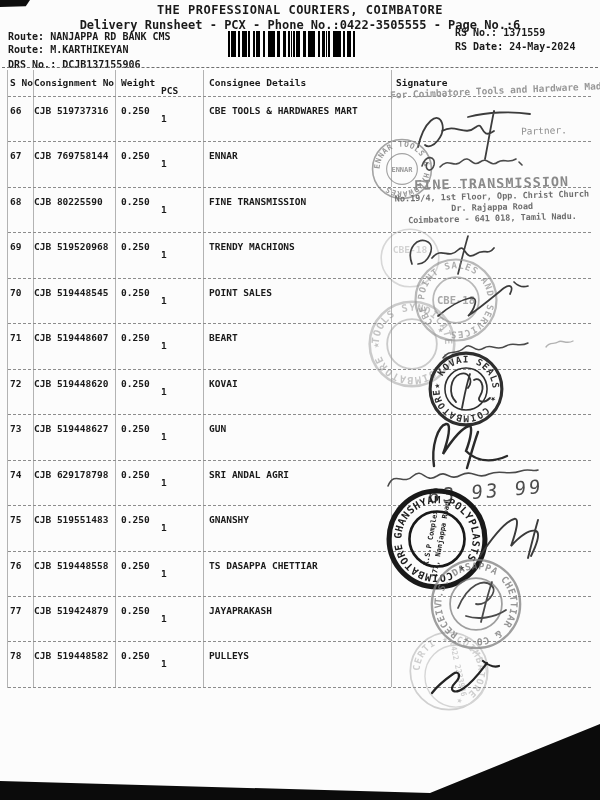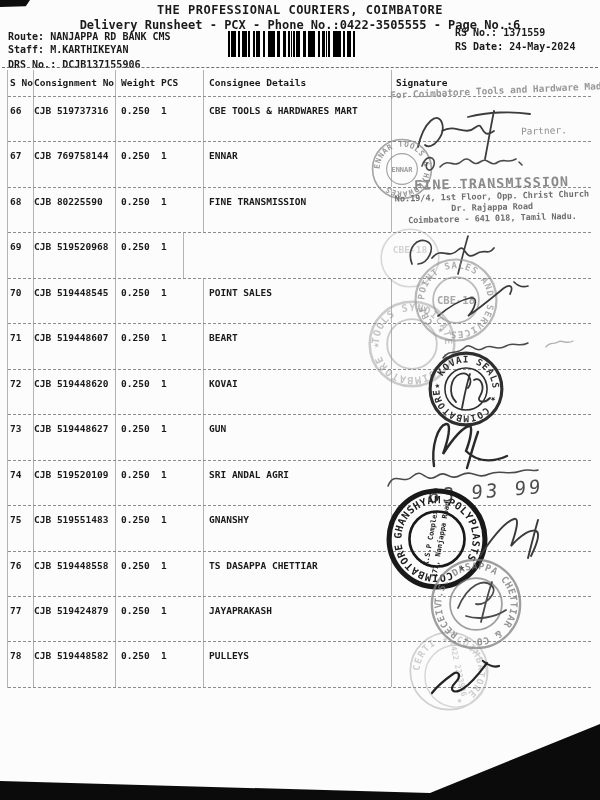--- a/index.html
+++ b/index.html
@@ -19,21 +19,21 @@
   .tbl{left:7px;top:70px;width:583px;border-left:1px solid #b3b3b3;}
   .trow,.thead{display:grid;grid-template-columns:25px 82px 44px 24px 208px 200px;
      border-bottom:1px dashed #8d8d8d;box-sizing:border-box;}
   .thead{height:27px;}
   .trow{height:45.46px;}
   .cell{font-size:9.5px;font-weight:bold;padding-top:8px;white-space:nowrap;overflow:visible;box-sizing:border-box;}
   .thead .cell{padding-top:7px;}
   .c1{padding-left:2px;}
   .c2{border-left:1px solid #b3b3b3;}
   .c3{border-left:1px solid #b3b3b3;padding-left:5px;}
-  .c4{padding-left:2px;}
+  .c4{padding-left:2px;margin-top:8px;}
   .c5{border-left:1px solid #b3b3b3;padding-left:5px;margin-left:20px;}
   .c6{border-left:1px solid #b3b3b3;padding-left:4px;}
   
   .stamp{position:absolute;}
   .gtxt{position:absolute;white-space:nowrap;}
   .hdr-overlay{left:390px;top:85px;width:210px;font-size:9.5px;color:#979797;transform:rotate(-2.5deg);font-weight:bold;}
   .partner{left:521px;top:125px;font-size:9.5px;color:#8f8f8f;transform:rotate(-2deg);}
   .fineblk{left:392px;top:175px;width:200px;text-align:center;transform:rotate(-1.5deg);color:#6e6e6e;}
   .fineblk .l1{font-size:13.5px;font-weight:bold;letter-spacing:1px;color:#8a8a8a;}
   .fineblk .l2{font-size:8.5px;font-weight:bold;line-height:11px;}
@@ -45,21 +45,21 @@
 <body>
 
 <div class="page">
 
   <div class="abs corner-mark"></div>
 
   <div class="abs title">THE PROFESSIONAL COURIERS, COIMBATORE</div>
   <div class="abs subtitle">Delivery Runsheet - PCX - Phone No.:0422-3505555 - Page No.:6</div>
 
   <div class="abs meta" style="left:8px;top:31px;">Route: NANJAPPA RD BANK CMS</div>
-  <div class="abs meta" style="left:8px;top:44px;">Staff: M.KARTHIKEYAN</div>
+  <div class="abs meta" style="left:8px;top:44px;">Route: M.KARTHIKEYAN</div>
   <div class="abs meta" style="left:8px;top:59px;">DRS No.: DCJB137155906</div>
 
   <div class="abs barcode"></div>
 
   <div class="abs meta" style="left:455px;top:27px;">RS No.: 1371559</div>
   <div class="abs meta" style="left:455px;top:41px;">RS Date: 24-May-2024</div>
 
   <div class="abs sep"></div>
 
   <div class="abs tbl">
@@ -94,20 +94,21 @@
       <div class="cell c3">0.250</div>
       <div class="cell c4">1</div>
       <div class="cell c5">FINE TRANSMISSION</div>
       <div class="cell c6"></div>
     </div>
         <div class="trow">
       <div class="cell c1">69</div>
       <div class="cell c2">CJB 519520968</div>
       <div class="cell c3">0.250</div>
       <div class="cell c4">1</div>
+      <div class="cell c5">TRENDY MACHIONS</div>
       <div class="cell c6"></div>
     </div>
         <div class="trow">
       <div class="cell c1">70</div>
       <div class="cell c2">CJB 519448545</div>
       <div class="cell c3">0.250</div>
       <div class="cell c4">1</div>
       <div class="cell c5">POINT SALES</div>
       <div class="cell c6"></div>
     </div>
@@ -130,21 +131,21 @@
         <div class="trow">
       <div class="cell c1">73</div>
       <div class="cell c2">CJB 519448627</div>
       <div class="cell c3">0.250</div>
       <div class="cell c4">1</div>
       <div class="cell c5">GUN</div>
       <div class="cell c6"></div>
     </div>
         <div class="trow">
       <div class="cell c1">74</div>
-      <div class="cell c2">CJB 519520109</div>
+      <div class="cell c2">CJB 629178798</div>
       <div class="cell c3">0.250</div>
       <div class="cell c4">1</div>
       <div class="cell c5">SRI ANDAL AGRI</div>
       <div class="cell c6"></div>
     </div>
         <div class="trow">
       <div class="cell c1">75</div>
       <div class="cell c2">CJB 519551483</div>
       <div class="cell c3">0.250</div>
       <div class="cell c4">1</div>

